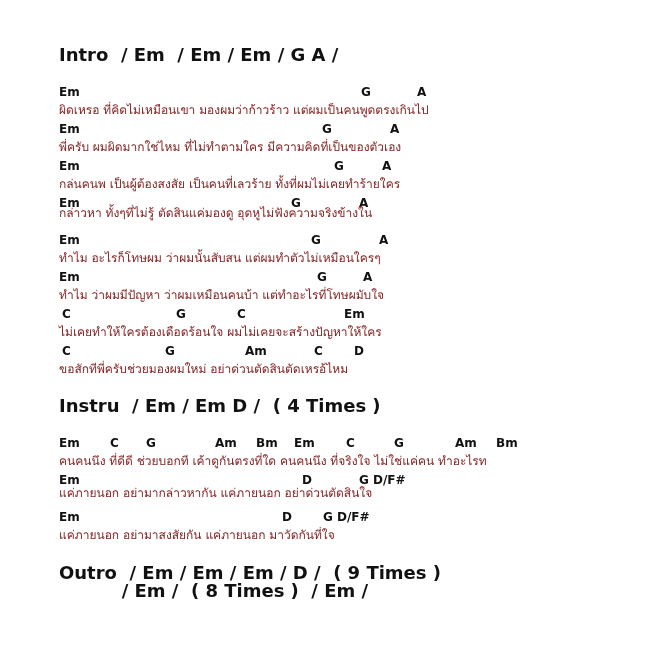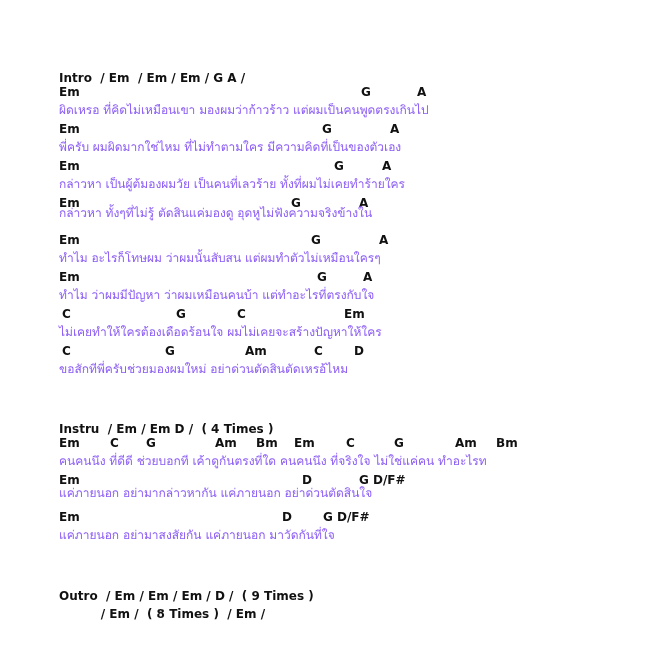--- a/index.html
+++ b/index.html
@@ -1,52 +1,52 @@
 <!DOCTYPE html>
 <html><head>
   <meta charset="utf-8">
   <style>
     html, body { margin: 0; padding: 0; background: #ffffff; }
     body { width: 666px; height: 646px; position: relative; overflow: hidden;
       font-family: "DejaVu Sans", "Liberation Sans", sans-serif; color: #111111; }
     .line { position: absolute; left: 0; white-space: pre; font-size: 11.5px; line-height: 14px; }
-    .bold { font-weight: bold; font-size: 12px; margin-top: 23px; }
-    .lyric { font-size: 12px; color: #8b5cf6; }
+    .bold { font-weight: bold; font-size: 18px; }
+    .lyric { font-size: 12px; color: #7f1d1d; }
     .chord { position: absolute; font-weight: bold; font-size: 12px; white-space: pre; }
   </style>
 </head>
 <body>
 
 <div id="sheet">
   <div class="line bold" style="left:59px;top:48px;">Intro  / Em  / Em / Em / G A /</div>
   <div id="verses">
       <div class="chord" style="left: 59px; top: 85px;">Em</div>
       <div class="chord" style="left: 361px; top: 85px;">G</div>
       <div class="chord" style="left: 417px; top: 85px;">A</div>
       <div class="line lyric" style="left: 59px; top: 103px;">ผิดเหรอ ที่คิดไม่เหมือนเขา มองผมว่าก้าวร้าว แต่ผมเป็นคนพูดตรงเกินไป</div>
       <div class="chord" style="left: 59px; top: 122px;">Em</div>
       <div class="chord" style="left: 322px; top: 122px;">G</div>
       <div class="chord" style="left: 390px; top: 122px;">A</div>
       <div class="line lyric" style="left: 59px; top: 140px; text-align: right;">พี่ครับ ผมผิดมากใช่ไหม ที่ไม่ทำตามใคร มีความคิดที่เป็นของตัวเอง</div>
       <div class="chord" style="left: 59px; top: 159px;">Em</div>
       <div class="chord" style="left: 334px; top: 159px;">G</div>
       <div class="chord" style="left: 382px; top: 159px;">A</div>
-      <div class="line lyric" style="left: 59px; top: 177px;">กล่าวหา เป็นผู้ต้มองผมวัย เป็นคนที่เลวร้าย ทั้งที่ผมไม่เคยทำร้ายใคร</div>
+      <div class="line lyric" style="left: 59px; top: 177px;">กล่นคนพ เป็นผู้ต้องสงสัย เป็นคนที่เลวร้าย ทั้งที่ผมไม่เคยทำร้ายใคร</div>
       <div class="chord" style="left: 59px; top: 196px;">Em</div>
       <div class="chord" style="left: 291px; top: 196px;">G</div>
       <div class="chord" style="left: 359px; top: 196px;">A</div>
       <div class="line lyric" style="left: 59px; top: 206px;">กล่าวหา ทั้งๆที่ไม่รู้ ตัดสินแค่มองดู อุดหูไม่ฟังความจริงข้างใน</div>
       <div class="chord" style="left: 59px; top: 233px;">Em</div>
       <div class="chord" style="left: 311px; top: 233px;">G</div>
       <div class="chord" style="left: 379px; top: 233px;">A</div>
       <div class="line lyric" style="left: 59px; top: 251px;">ทำไม อะไรก็โทษผม ว่าผมนั้นสับสน แต่ผมทำตัวไม่เหมือนใครๆ</div>
       <div class="chord" style="left: 59px; top: 270px;">Em</div>
       <div class="chord" style="left: 317px; top: 270px;">G</div>
       <div class="chord" style="left: 363px; top: 270px;">A</div>
-      <div class="line lyric" style="left: 59px; top: 288px;">ทำไม ว่าผมมีปัญหา ว่าผมเหมือนคนบ้า แต่ทำอะไรที่ตรงกับใจ</div>
+      <div class="line lyric" style="left: 59px; top: 288px;">ทำไม ว่าผมมีปัญหา ว่าผมเหมือนคนบ้า แต่ทำอะไรที่โทษผมับใจ</div>
       <div class="chord" style="left: 62px; top: 307px;">C</div>
       <div class="chord" style="left: 176px; top: 307px;">G</div>
       <div class="chord" style="left: 237px; top: 307px;">C</div>
       <div class="chord" style="left: 344px; top: 307px;">Em</div>
       <div class="line lyric" style="left: 59px; top: 325px;">ไม่เคยทำให้ใครต้องเดือดร้อนใจ ผมไม่เคยจะสร้างปัญหาให้ใคร</div>
       <div class="chord" style="left: 62px; top: 344px;">C</div>
       <div class="chord" style="left: 165px; top: 344px;">G</div>
       <div class="chord" style="left: 245px; top: 344px;">Am</div>
       <div class="chord" style="left: 314px; top: 344px;">C</div>
       <div class="chord" style="left: 354px; top: 344px;">D</div>

